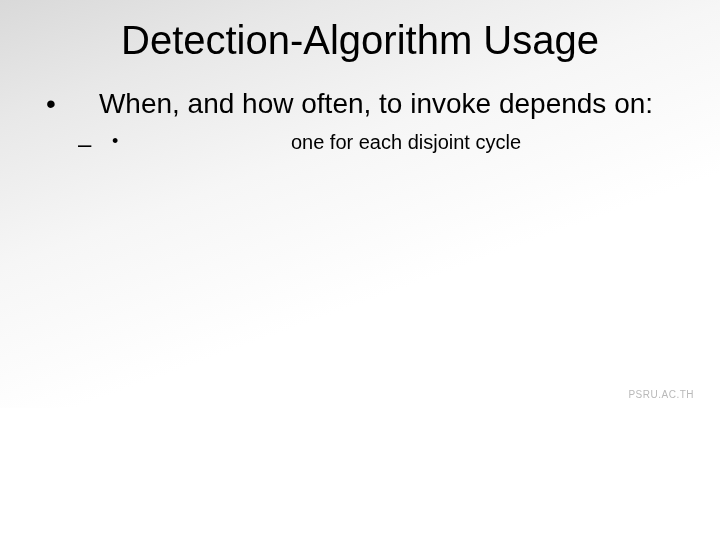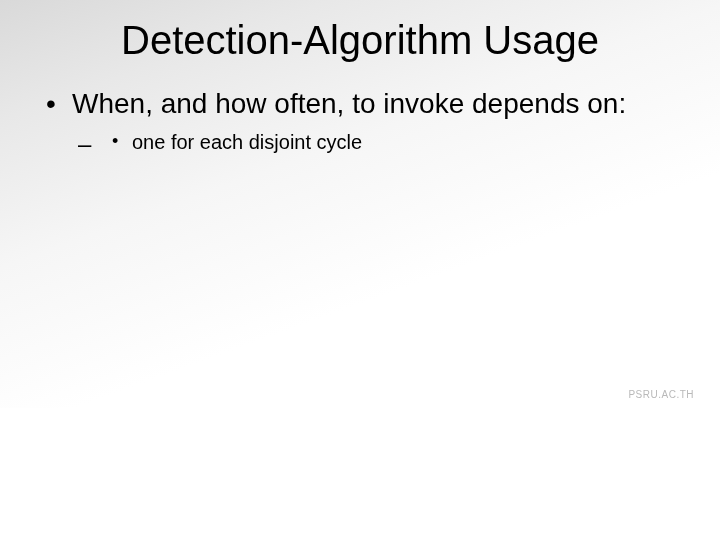--- a/index.html
+++ b/index.html
@@ -21,20 +21,21 @@
   .title {
     text-align: center;
     font-size: 40px;
     font-weight: 400;
     padding-top: 18px;
     padding-bottom: 10px;
     letter-spacing: 0px;
   }
   .body {
     padding: 14px 40px 0 40px;
+    text-align: center;
   }
   ul {
     margin: 0;
     padding: 0;
     list-style: none;
   }
   li {
     position: relative;
   }
   

